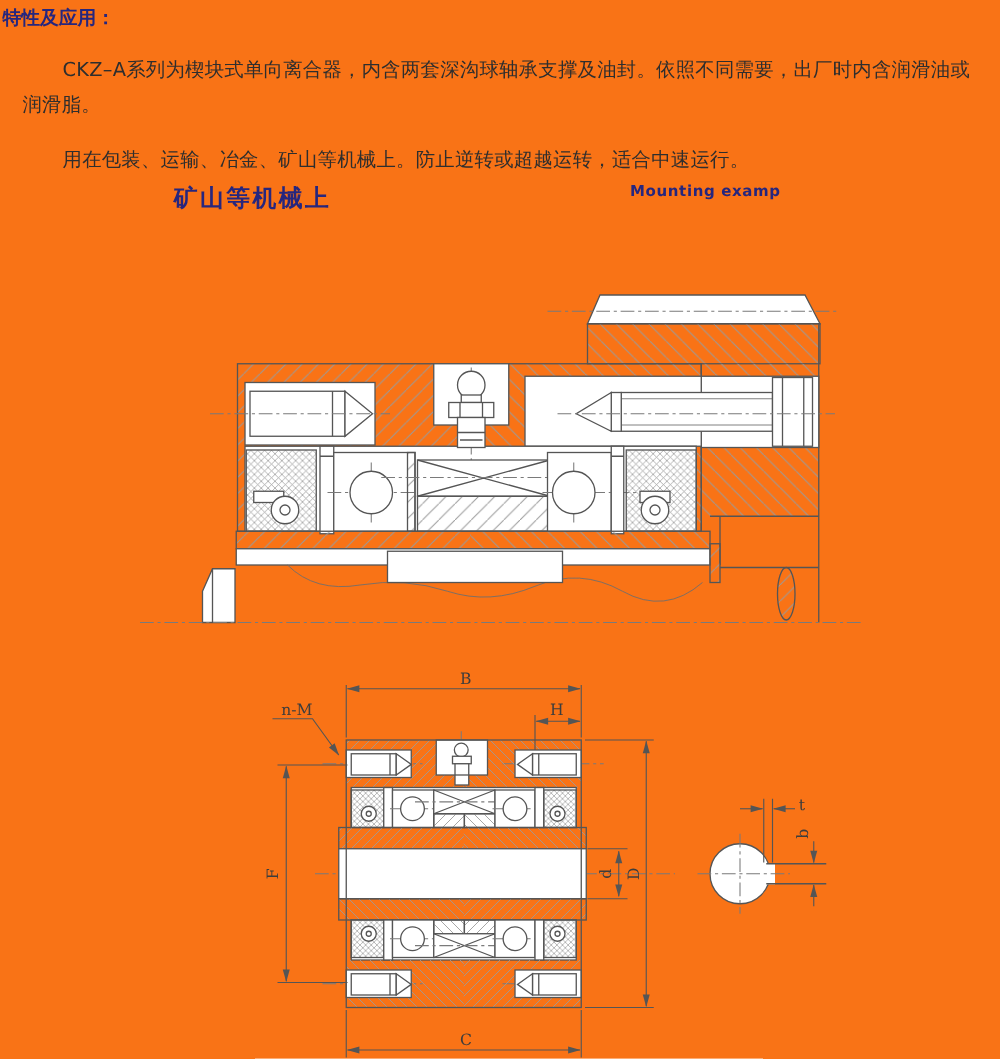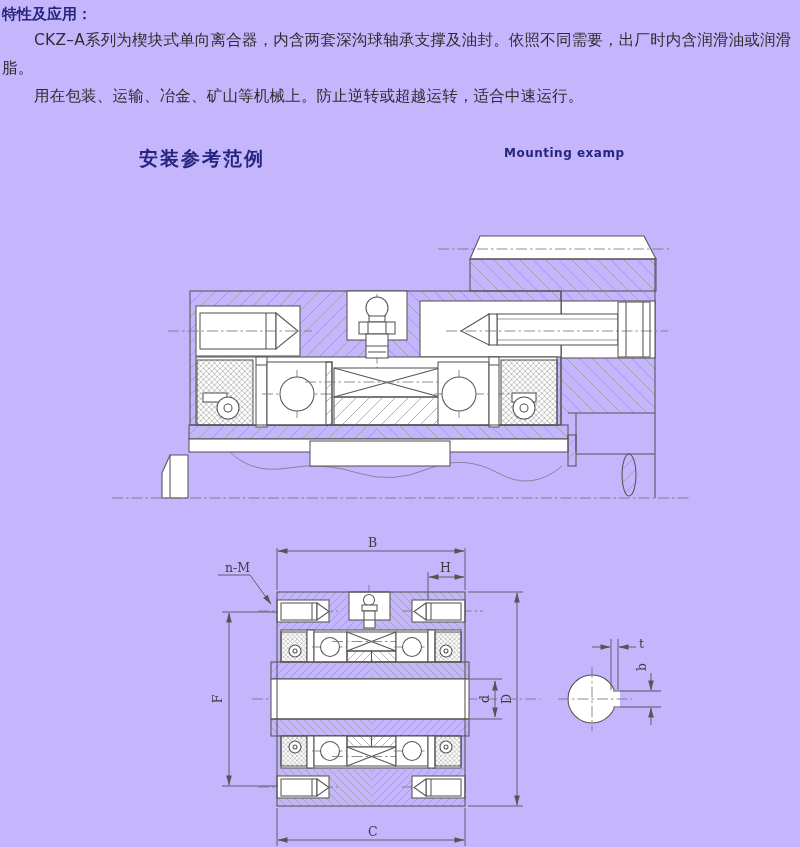--- a/index.html
+++ b/index.html
@@ -1,20 +1,20 @@
 <!DOCTYPE html>
 <html><head>
 <meta charset="utf-8">
 <style>
   html,body{margin:0;padding:0;background:#fff;}
-  .page{position:relative;width:800px;height:847px;background:#c4b5fd;overflow:hidden;
+  .page{position:relative;width:800px;height:847px;background:#f97316;overflow:hidden;
         font-family:"DejaVu Sans","Liberation Sans",sans-serif;}
   .intro{position:absolute;left:2px;top:2px;width:795px;color:#2e2e2e;}
   .sec-title{font-size:15px;font-weight:bold;color:#26267e;line-height:24px;}
-  .intro p{margin:0;font-size:15.5px;line-height:28px;text-indent:32px;letter-spacing:0.2px;}
+  .intro p{margin:16px;font-size:15.5px;line-height:28px;text-indent:32px;letter-spacing:0.2px;}
   .h-zh{position:absolute;left:139px;top:146px;font-size:19px;font-weight:bold;color:#26267e;letter-spacing:2px;}
   .h-en{position:absolute;left:504px;top:146px;font-size:12px;font-weight:bold;color:#26267e;letter-spacing:0.5px;}
   svg.draw{position:absolute;}
   .ol{fill:none;stroke:#555;stroke-width:1.05;}
   .wf{fill:#fff;stroke:#555;stroke-width:1.05;}
   .hf{stroke:#555;stroke-width:1.05;}
   .cl{fill:none;stroke:#7a7a7a;stroke-width:0.85;stroke-dasharray:11 3 2.5 3;}
   .dm{fill:none;stroke:#555;stroke-width:0.9;}
   .th{fill:none;stroke:#6e6e6e;stroke-width:0.7;}
   text.lb{font-family:"DejaVu Serif","Liberation Serif",serif;font-size:12.5px;fill:#3d3d3d;}
@@ -23,21 +23,21 @@
 <body>
 
 <div class="page">
 
   <div class="intro">
     <div class="sec-title">特性及应用：</div>
     <p>CKZ–A系列为楔块式单向离合器，内含两套深沟球轴承支撑及油封。依照不同需要，出厂时内含润滑油或润滑脂。</p>
     <p>用在包装、运输、冶金、矿山等机械上。防止逆转或超越运转，适合中速运行。</p>
   </div>
 
-  <span class="h-zh">安装参考范例</span>
+  <span class="h-zh">矿山等机械上</span>
   <span class="h-en">Mounting examp</span>
 
   <svg class="draw" style="left:100px;top:225px" width="600" height="285" viewBox="100 225 600 285">
     <defs>
       <pattern id="tph1" patternUnits="userSpaceOnUse" width="13" height="13">
         <path d="M-1,14 L14,-1" stroke="#9a9a9a" stroke-width="0.8"></path>
       </pattern>
       <pattern id="tph2" patternUnits="userSpaceOnUse" width="13" height="13">
         <path d="M-1,-1 L14,14" stroke="#9a9a9a" stroke-width="0.8"></path>
       </pattern>

